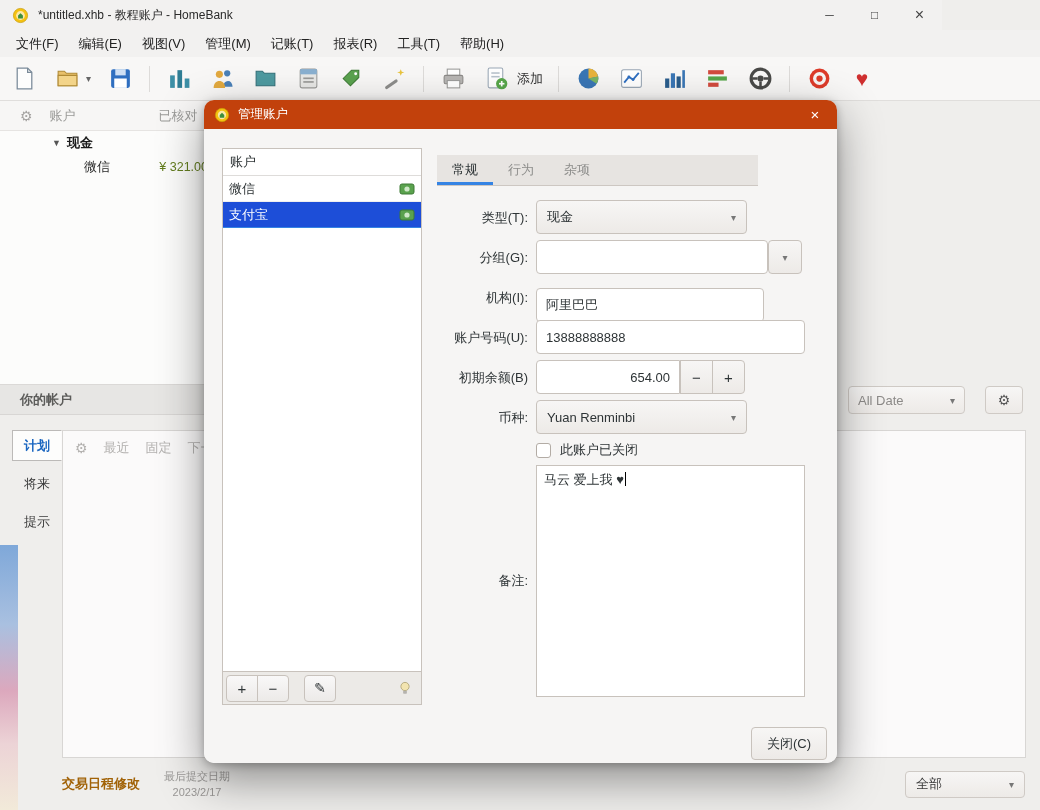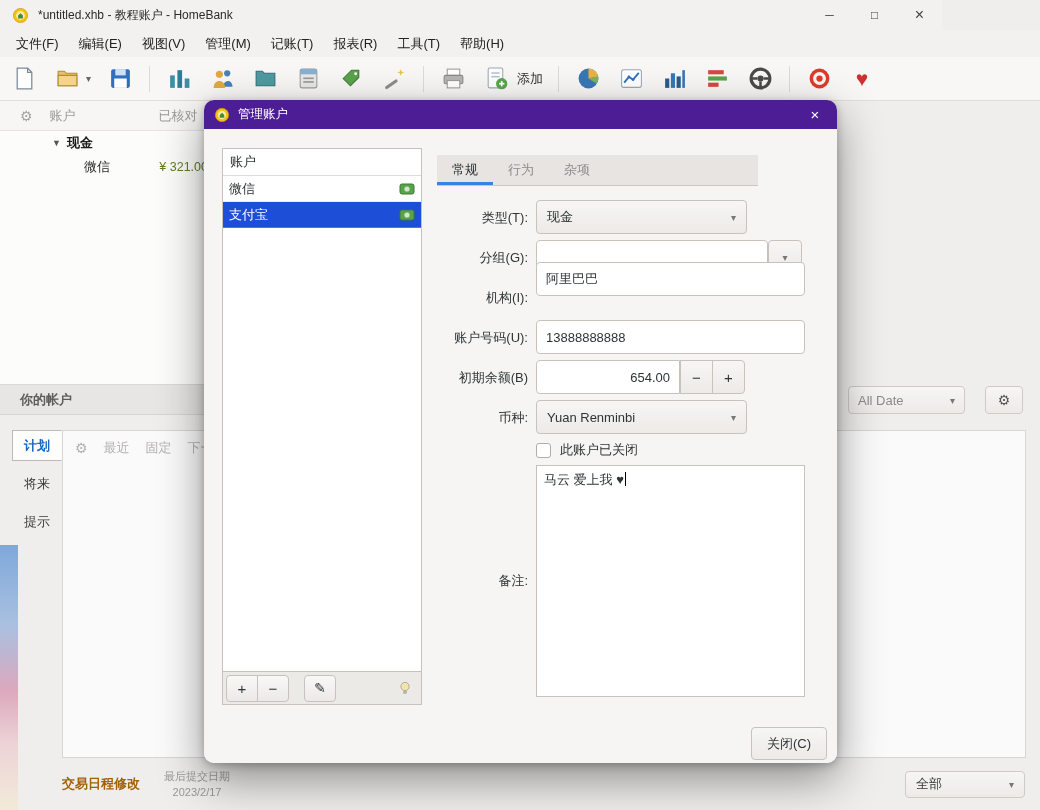--- a/index.html
+++ b/index.html
@@ -82,21 +82,21 @@
   .bb-range { width:120px; height:27px; margin-right:15px;
     background:linear-gradient(#f7f6f5,#edeae7); border:1px solid #cfcac5; border-radius:4px;
     display:flex; align-items:center; justify-content:space-between; padding:0 10px;
     color:#3a3a3a; font-size:13px; }
   .wallpaper { position:absolute; left:0; top:545px; width:18px; height:265px;
     background:linear-gradient(#7fa8d9 0%, #a9c0e0 30%, #dca8bd 55%, #ecd3d6 75%, #f2ead9 100%); }
   
   .dialog { position:absolute; left:204px; top:100px; width:633px; height:663px;
     border-radius:10px; overflow:hidden; background:#f6f5f4;
     box-shadow:0 16px 46px rgba(0,0,0,0.42), 0 2px 8px rgba(0,0,0,0.25); }
-  .dlg-titlebar { height:29px; background:#4c1d95; display:flex; align-items:center;
+  .dlg-titlebar { height:29px; background:#c2410c; display:flex; align-items:center;
     padding:0 10px; color:#fff; }
   .dlg-titlebar svg { width:16px; height:16px; display:block; }
   .dlg-title { margin-left:8px; font-size:12.5px; }
   .dlg-close { margin-left:auto; width:24px; height:22px; display:flex; align-items:center;
     justify-content:center; font-size:15px; color:#fff; }
   .dlg-body { position:absolute; left:0; top:29px; right:0; bottom:0; background:#f6f5f4; }
   .acct-list { position:absolute; left:18px; top:19px; width:200px; height:524px;
     background:#fff; border:1px solid #c8c2bc; }
   .al-header { height:27px; display:flex; align-items:center; padding-left:7px;
     border-bottom:1px solid #dedcda; color:#2e3436; }
@@ -427,21 +427,21 @@
 
       <span class="f-label" style="top:120px">分组(G):</span>
       <div class="f-ctl entry" style="top:111px; width:232px">
         <span></span>
       </div>
       <div class="drop-btn" style="left:564px; top:111px">
         <span class="arrow-sm">▾</span>
       </div>
 
       <span class="f-label" style="top:160px">机构(I):</span>
-      <div class="f-ctl entry" style="top:133px; width:269px">
+      <div class="f-ctl entry" style="top:159px; width:228px">
         <span>阿里巴巴</span>
       </div>
 
       <span class="f-label" style="top:200px">账户号码(U):</span>
       <div class="f-ctl entry" style="top:191px; width:269px">
         <span>13888888888</span>
       </div>
 
       <span class="f-label" style="top:240px">初期余额(B)</span>
       <div class="f-ctl entry num" style="top:231px; width:144px">

